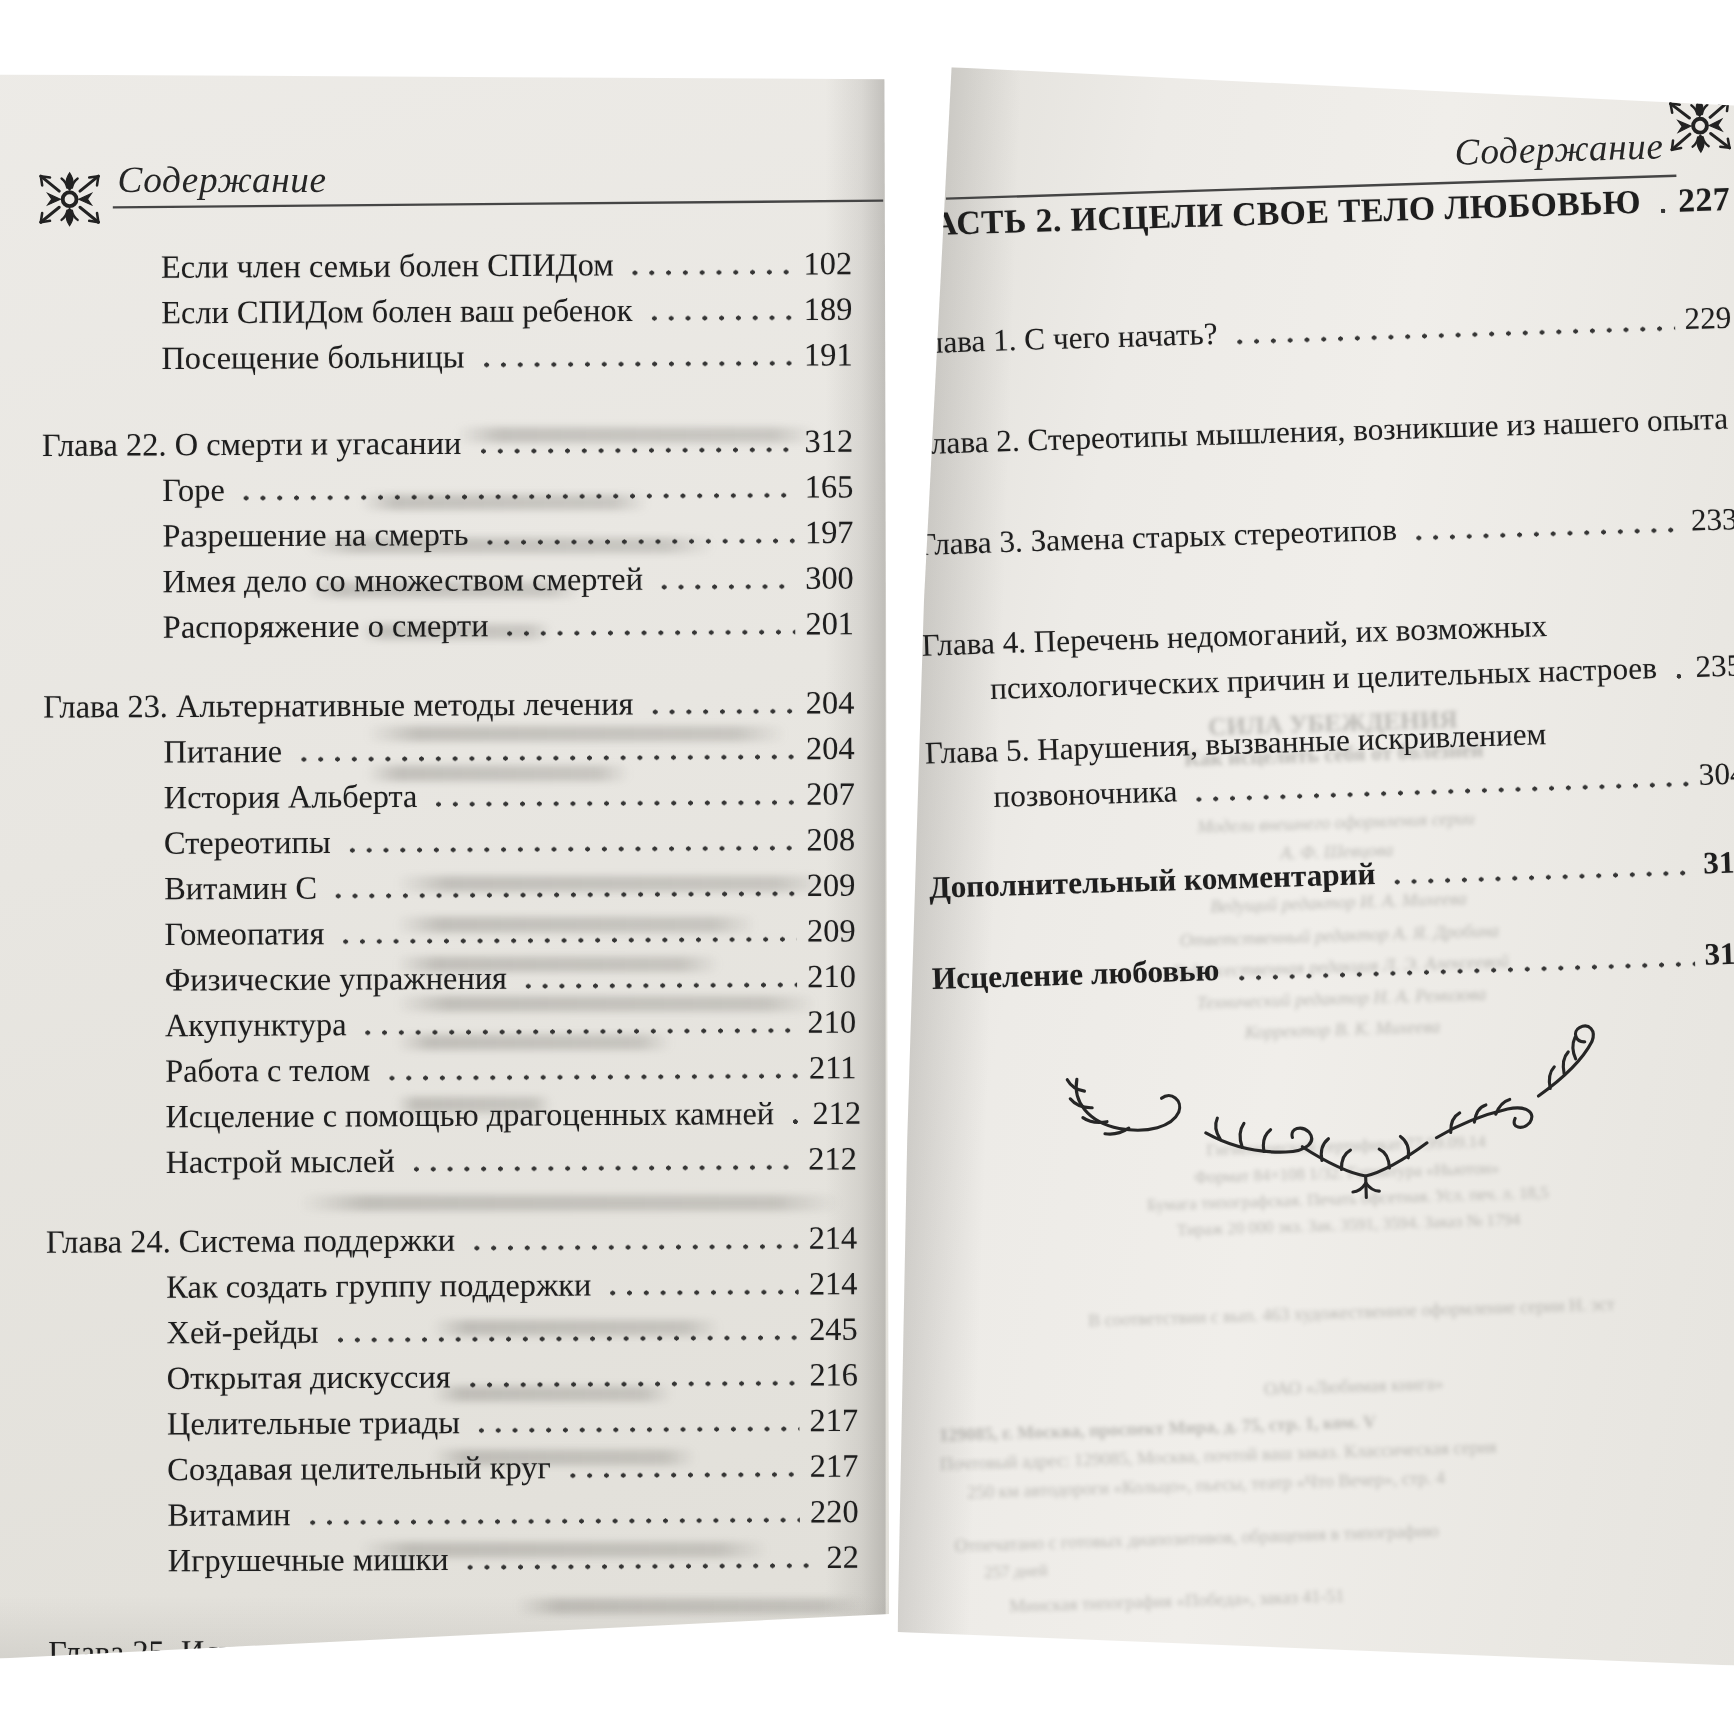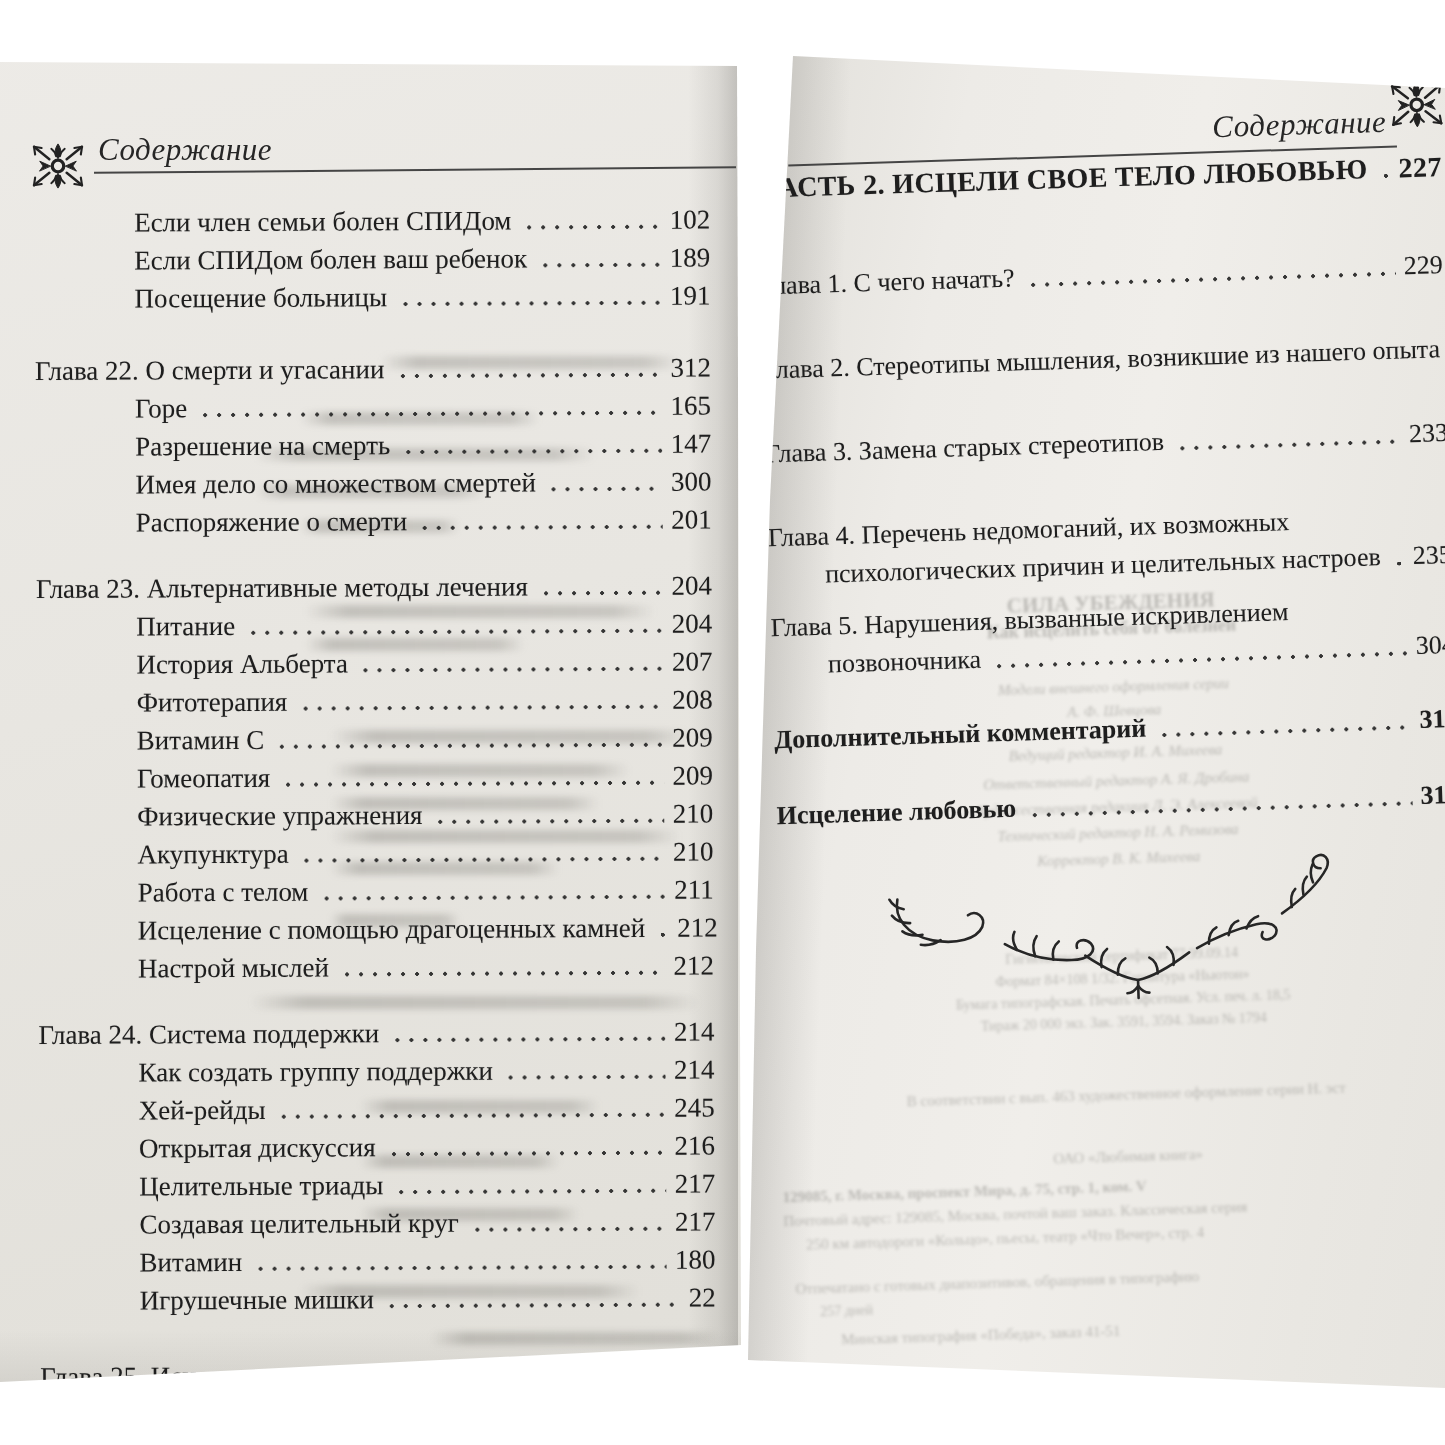--- a/index.html
+++ b/index.html
@@ -161,21 +161,21 @@
 
         <div class="toc-row sub">
           <span class="lbl">Горе</span>
           <span class="leader"></span>
           <span class="pgn">165</span>
         </div>
 
         <div class="toc-row sub">
           <span class="lbl">Разрешение на смерть</span>
           <span class="leader"></span>
-          <span class="pgn">147</span>
+          <span class="pgn">197</span>
         </div>
 
         <div class="toc-row sub">
           <span class="lbl">Имея дело со множеством смертей</span>
           <span class="leader"></span>
           <span class="pgn">300</span>
         </div>
 
         <div class="toc-row sub">
           <span class="lbl">Распоряжение о смерти</span>
@@ -195,21 +195,21 @@
           <span class="pgn">204</span>
         </div>
 
         <div class="toc-row sub">
           <span class="lbl">История Альберта</span>
           <span class="leader"></span>
           <span class="pgn">207</span>
         </div>
 
         <div class="toc-row sub">
-          <span class="lbl">Фитотерапия</span>
+          <span class="lbl">Стереотипы</span>
           <span class="leader"></span>
           <span class="pgn">208</span>
         </div>
 
         <div class="toc-row sub">
           <span class="lbl">Витамин С</span>
           <span class="leader"></span>
           <span class="pgn">209</span>
         </div>
 
@@ -281,21 +281,21 @@
 
         <div class="toc-row sub">
           <span class="lbl">Создавая целительный круг</span>
           <span class="leader"></span>
           <span class="pgn">217</span>
         </div>
 
         <div class="toc-row sub">
           <span class="lbl">Витамин</span>
           <span class="leader"></span>
-          <span class="pgn">180</span>
+          <span class="pgn">220</span>
         </div>
 
         <div class="toc-row sub">
           <span class="lbl">Игрушечные мишки</span>
           <span class="leader"></span>
           <span class="pgn">22</span>
         </div>
 
         <div class="toc-row chapter g38">
           <span class="lbl">Глава 25. Исцеляя планету</span>

